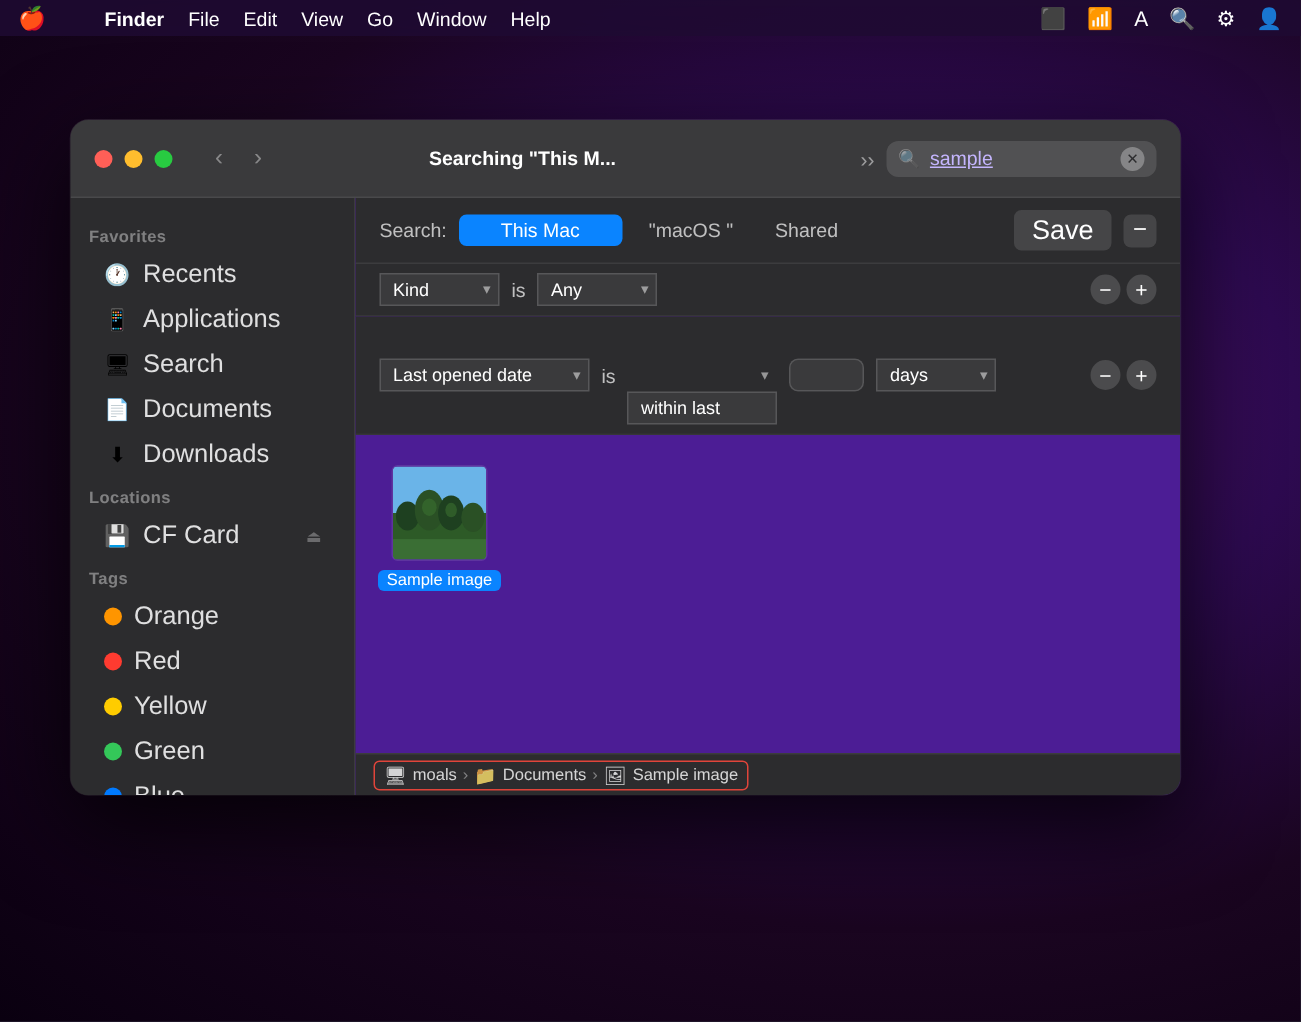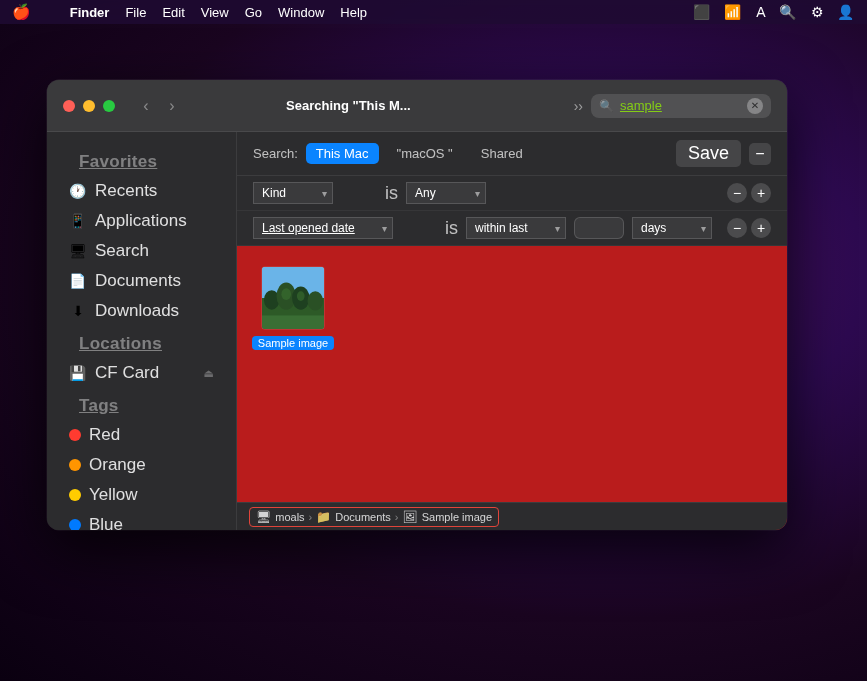--- a/index.html
+++ b/index.html
@@ -147,21 +147,21 @@
       border-radius: 8px;
       padding: 4px 8px;
       gap: 6px;
       width: 180px;
     }
     .search-icon-char {
       color: rgba(255,255,255,0.5);
       font-size: 12px;
     }
     .search-input-text {
-      color: #84cc16;
+      color: #c4b5fd;
       font-size: 13px;
       text-decoration: underline;
     }
     .search-clear {
       width: 16px;
       height: 16px;
       background: rgba(255,255,255,0.3);
       border-radius: 50%;
       display: flex;
       align-items: center;
@@ -184,27 +184,26 @@
       width: 190px;
       background: rgba(44, 44, 46, 0.95);
       border-right: 1px solid rgba(255,255,255,0.08);
       overflow-y: auto;
       flex-shrink: 0;
       padding: 12px 0;
     }
     .sidebar::-webkit-scrollbar { width: 0; }
 
     .sidebar-section-label {
-      font-size: 17px;
+      font-size: 11px;
       font-weight: 600;
       color: rgba(255,255,255,0.4);
-      padding: 8px 32px 4px;
+      padding: 8px 12px 4px;
       text-transform: capitalize;
       letter-spacing: 0.3px;
-      text-decoration: underline;
     }
 
     .sidebar-item {
       display: flex;
       align-items: center;
       gap: 8px;
       padding: 5px 16px;
       cursor: pointer;
       border-radius: 6px;
       margin: 0 6px;
@@ -231,21 +230,21 @@
       margin-left: auto;
       color: rgba(255,255,255,0.3);
       font-size: 11px;
     }
 
     
     .right-panel {
       flex: 1;
       display: flex;
       flex-direction: column;
-      background: #b91c1c;
+      background: #4c1d95;
       overflow: hidden;
     }
 
     
     .search-bar {
       display: flex;
       align-items: center;
       padding: 8px 16px;
       gap: 8px;
       border-bottom: 1px solid rgba(255,255,255,0.08);
@@ -254,21 +253,21 @@
     }
     .search-label {
       font-size: 13px;
       color: rgba(255,255,255,0.7);
     }
     .search-scope-btn {
       background: #0a84ff;
       color: #fff;
       border: none;
       border-radius: 5px;
-      padding: 3px 10px;
+      padding: 3px 28px;
       font-size: 13px;
       cursor: pointer;
     }
     .search-scope-btn-inactive {
       background: none;
       color: rgba(255,255,255,0.7);
       border: none;
       padding: 3px 10px;
       font-size: 13px;
       cursor: pointer;
@@ -329,23 +328,22 @@
       content: '▾';
       position: absolute;
       right: 6px;
       top: 50%;
       transform: translateY(-50%);
       color: rgba(255,255,255,0.5);
       font-size: 10px;
       pointer-events: none;
     }
     .filter-is-label {
-      font-size: 18px;
+      font-size: 13px;
       color: rgba(255,255,255,0.7);
-      margin-left: 44px;
     }
     .filter-btn-group {
       display: flex;
       gap: 4px;
       margin-left: auto;
     }
     .filter-round-btn {
       width: 20px;
       height: 20px;
       border-radius: 50%;
@@ -522,30 +520,34 @@
 
       <div class="sidebar-item">
         <span class="sidebar-item-icon">💾</span>
         <span class="sidebar-item-label">CF Card</span>
         <span class="eject-icon">⏏</span>
       </div>
 
       <div class="sidebar-section-label">Tags</div>
 
       <div class="sidebar-item">
+        <span class="tag-dot" style="background:#ff9500;"></span>
+        <span class="sidebar-item-label">Orange</span>
+      </div>
+      <div class="sidebar-item">
         <span class="tag-dot" style="background:#ff3b30;"></span>
         <span class="sidebar-item-label">Red</span>
       </div>
       <div class="sidebar-item">
-        <span class="tag-dot" style="background:#ff9500;"></span>
-        <span class="sidebar-item-label">Orange</span>
-      </div>
-      <div class="sidebar-item">
         <span class="tag-dot" style="background:#ffcc00;"></span>
         <span class="sidebar-item-label">Yellow</span>
+      </div>
+      <div class="sidebar-item">
+        <span class="tag-dot" style="background:#34c759;"></span>
+        <span class="sidebar-item-label">Green</span>
       </div>
       <div class="sidebar-item">
         <span class="tag-dot" style="background:#007aff;"></span>
         <span class="sidebar-item-label">Blue</span>
       </div>
     </div>
 
     <div class="right-panel">
 
       <div class="search-bar">
@@ -570,27 +572,27 @@
           </select>
         </div>
         <div class="filter-btn-group">
           <button class="filter-round-btn">−</button>
           <button class="filter-round-btn">+</button>
         </div>
       </div>
 
       <div class="filter-row">
         <div class="select-wrapper">
-          <select class="filter-select" style="min-width:140px;text-decoration:underline;">
+          <select class="filter-select" style="min-width:140px;">
             <option>Last opened date</option>
           </select>
         </div>
         <span class="filter-is-label">is</span>
         <div class="select-wrapper">
-          <select class="filter-select" style="min-width:100px;">
+          <select class="filter-select" style="min-width:100px;margin-top:44px;">
             <option>within last</option>
           </select>
         </div>
         <input class="number-input" type="text" value="" style="">
         <div class="select-wrapper">
           <select class="filter-select">
             <option>days</option>
           </select>
         </div>
         <div class="filter-btn-group">

